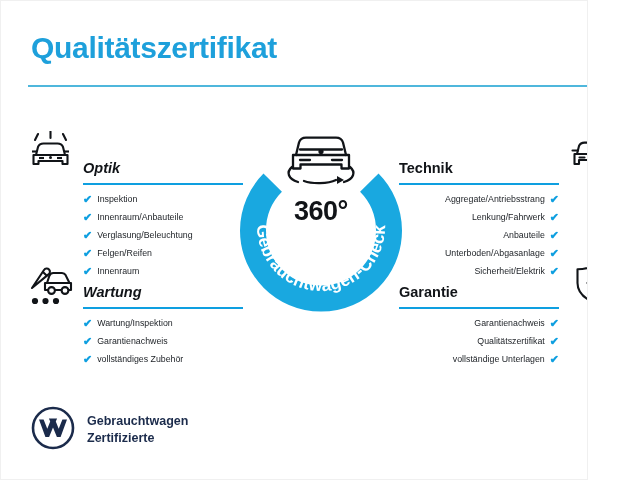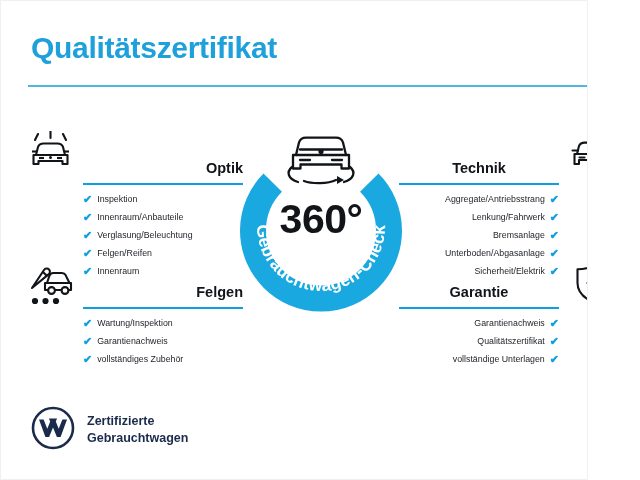--- a/index.html
+++ b/index.html
@@ -76,26 +76,26 @@
     white-space: nowrap;
   }
   .check {
     color: #0E9FE0;
     font-size: 11px;
     font-weight: bold;
     line-height: 1;
   }
 
   
-  .left .block-head { justify-content: flex-end; }
+  .left .block-head { justify-content: flex-start; font-style: italic; }
   .left .items li { justify-content: flex-start; }
   .left .check { margin-right: 5px; }
 
   
-  .right .block-head { justify-content: center; }
+  .right .block-head { justify-content: flex-start; }
   .right .items li { justify-content: flex-end; }
   .right .check { margin-left: 5px; }
 
   .icon-box {
     position: absolute;
     width: 46px;
     height: 40px;
   }
 
   
@@ -105,21 +105,21 @@
     top: 122px;
     width: 176px;
     height: 190px;
   }
   .badge-num {
     position: absolute;
     left: 0;
     top: 73px;
     width: 176px;
     text-align: center;
-    font-size: 41px;
+    font-size: 27px;
     font-weight: bold;
     color: #111418;
     letter-spacing: -0.5px;
   }
 
   
   .footer {
     position: absolute;
     left: 30px;
     top: 405px;
@@ -200,21 +200,21 @@
       </g>
       <circle cx="23.5" cy="29.5" r="3.4" fill="#ffffff" stroke="#111418" stroke-width="2.1"></circle>
       <circle cx="37" cy="29.5" r="3.4" fill="#ffffff" stroke="#111418" stroke-width="2.1"></circle>
       <circle cx="7" cy="40" r="3.1" fill="#111418"></circle>
       <circle cx="17.5" cy="40" r="3.1" fill="#111418"></circle>
       <circle cx="28" cy="40" r="3.1" fill="#111418"></circle>
     </svg>
   </div>
   <div class="block left" style="left:82px; top:268px; width:160px;">
     <div class="block-head">
-      <span class="block-title">Felgen</span>
+      <span class="block-title">Wartung</span>
     </div>
     <div class="block-rule" style="width:160px;"></div>
     <ul class="items">
       <li>
           <span class="check">✔</span>
           <span>Wartung/Inspektion</span>
         </li>
       <li>
           <span class="check">✔</span>
           <span>Garantienachweis</span>
@@ -234,21 +234,21 @@
     <ul class="items">
       <li>
           <span>Aggregate/Antriebsstrang</span>
           <span class="check">✔</span>
         </li>
       <li>
           <span>Lenkung/Fahrwerk</span>
           <span class="check">✔</span>
         </li>
       <li>
-          <span>Bremsanlage</span>
+          <span>Anbauteile</span>
           <span class="check">✔</span>
         </li>
       <li>
           <span>Unterboden/Abgasanlage</span>
           <span class="check">✔</span>
         </li>
       <li>
           <span>Sicherheit/Elektrik</span>
           <span class="check">✔</span>
         </li>
@@ -334,18 +334,18 @@
   <div class="footer">
     <div>
       <svg viewBox="0 0 44 44" width="44" height="44">
         <circle cx="22" cy="22" r="20" fill="#ffffff" stroke="#1B2B4B" stroke-width="2.6"></circle>
         <g fill="#1B2B4B">
           <polygon points="8,13.5 12.6,13.5 16.3,22.8 19.2,15.6 17.9,12.4 22,12.4 26.1,12.4 24.8,15.6 27.7,22.8 31.4,13.5 36,13.5 29.6,31 25.9,31 22,21.6 18.1,31 14.4,31"></polygon>
         </g>
       </svg>
     </div>
     <div class="footer-text">
+      <div>Gebrauchtwagen</div>
       <div>Zertifizierte</div>
-      <div>Gebrauchtwagen</div>
     </div>
   </div>
 
 </div>
 
 </body></html>

